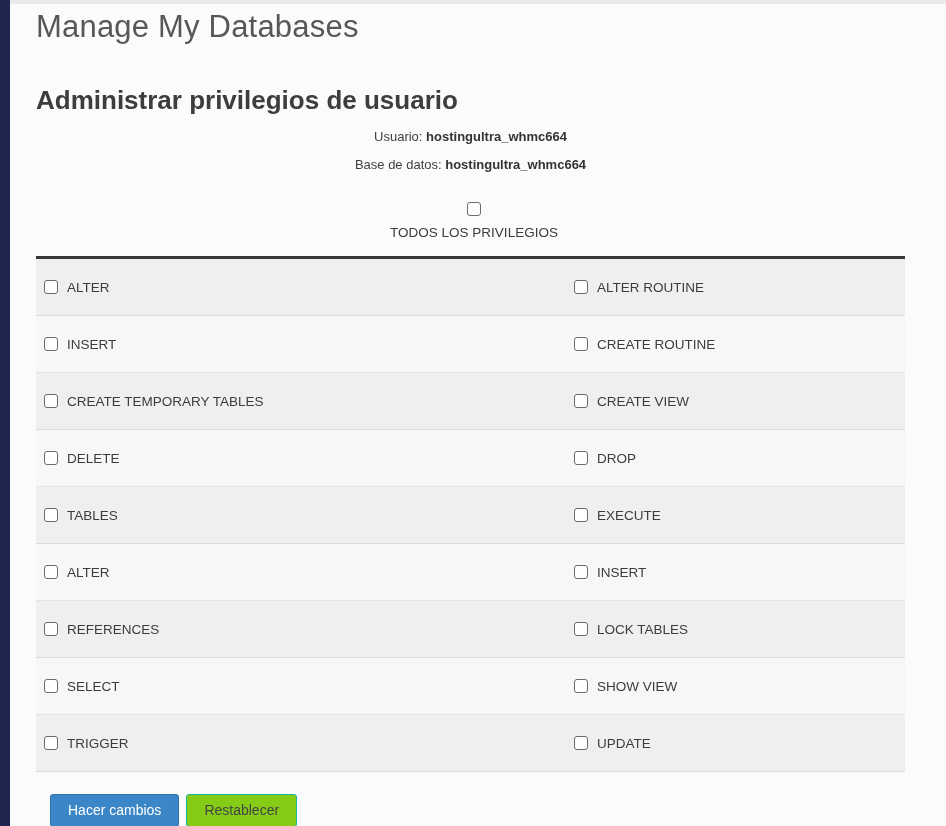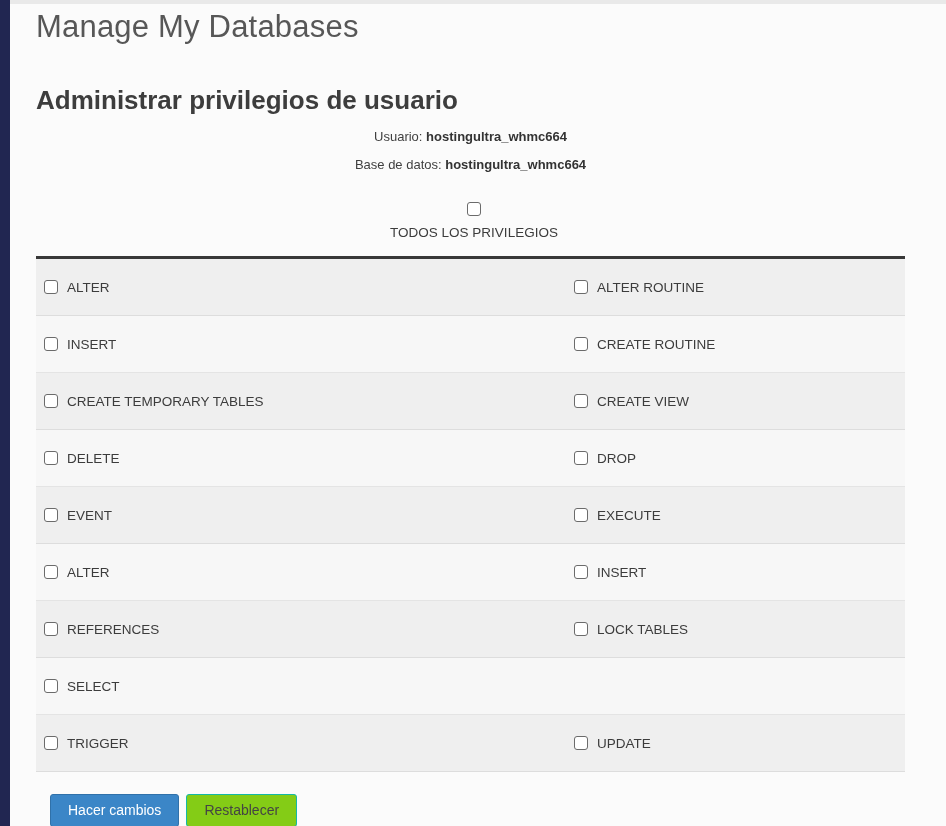--- a/index.html
+++ b/index.html
@@ -172,21 +172,21 @@
       </div>
       <div class="priv-cell">
         <input type="checkbox" class="cb" style="">
         <span class="cb-label">DROP</span>
       </div>
     </div>
 
     <div class="priv-row">
       <div class="priv-cell">
         <input type="checkbox" class="cb" style="">
-        <span class="cb-label">EVENT</span>
+        <span class="cb-label">TABLES</span>
       </div>
       <div class="priv-cell">
         <input type="checkbox" class="cb" style="">
         <span class="cb-label">EXECUTE</span>
       </div>
     </div>
 
     <div class="priv-row">
       <div class="priv-cell">
         <input type="checkbox" class="cb" style="">
@@ -206,20 +206,24 @@
       <div class="priv-cell">
         <input type="checkbox" class="cb" style="">
         <span class="cb-label">LOCK TABLES</span>
       </div>
     </div>
 
     <div class="priv-row">
       <div class="priv-cell">
         <input type="checkbox" class="cb" style="">
         <span class="cb-label">SELECT</span>
+      </div>
+      <div class="priv-cell">
+        <input type="checkbox" class="cb" style="">
+        <span class="cb-label">SHOW VIEW</span>
       </div>
     </div>
 
     <div class="priv-row">
       <div class="priv-cell">
         <input type="checkbox" class="cb" style="">
         <span class="cb-label">TRIGGER</span>
       </div>
       <div class="priv-cell">
         <input type="checkbox" class="cb" style="">

